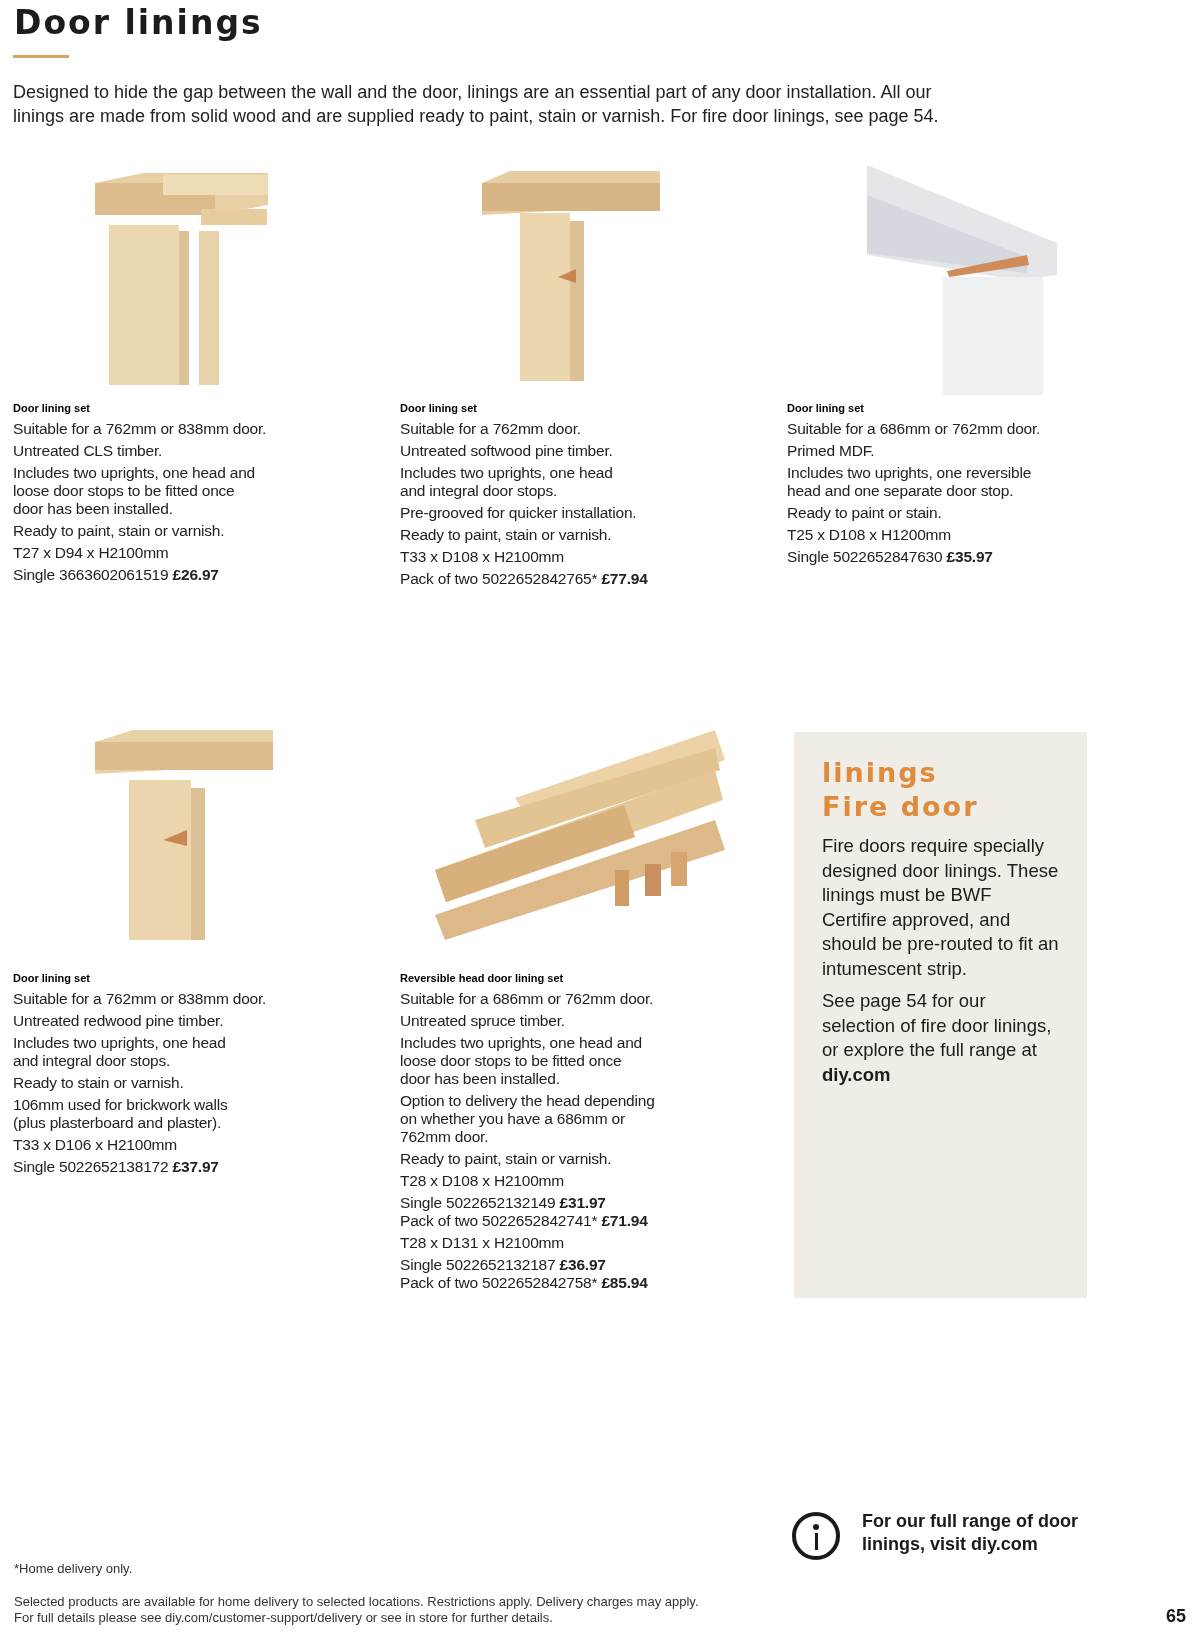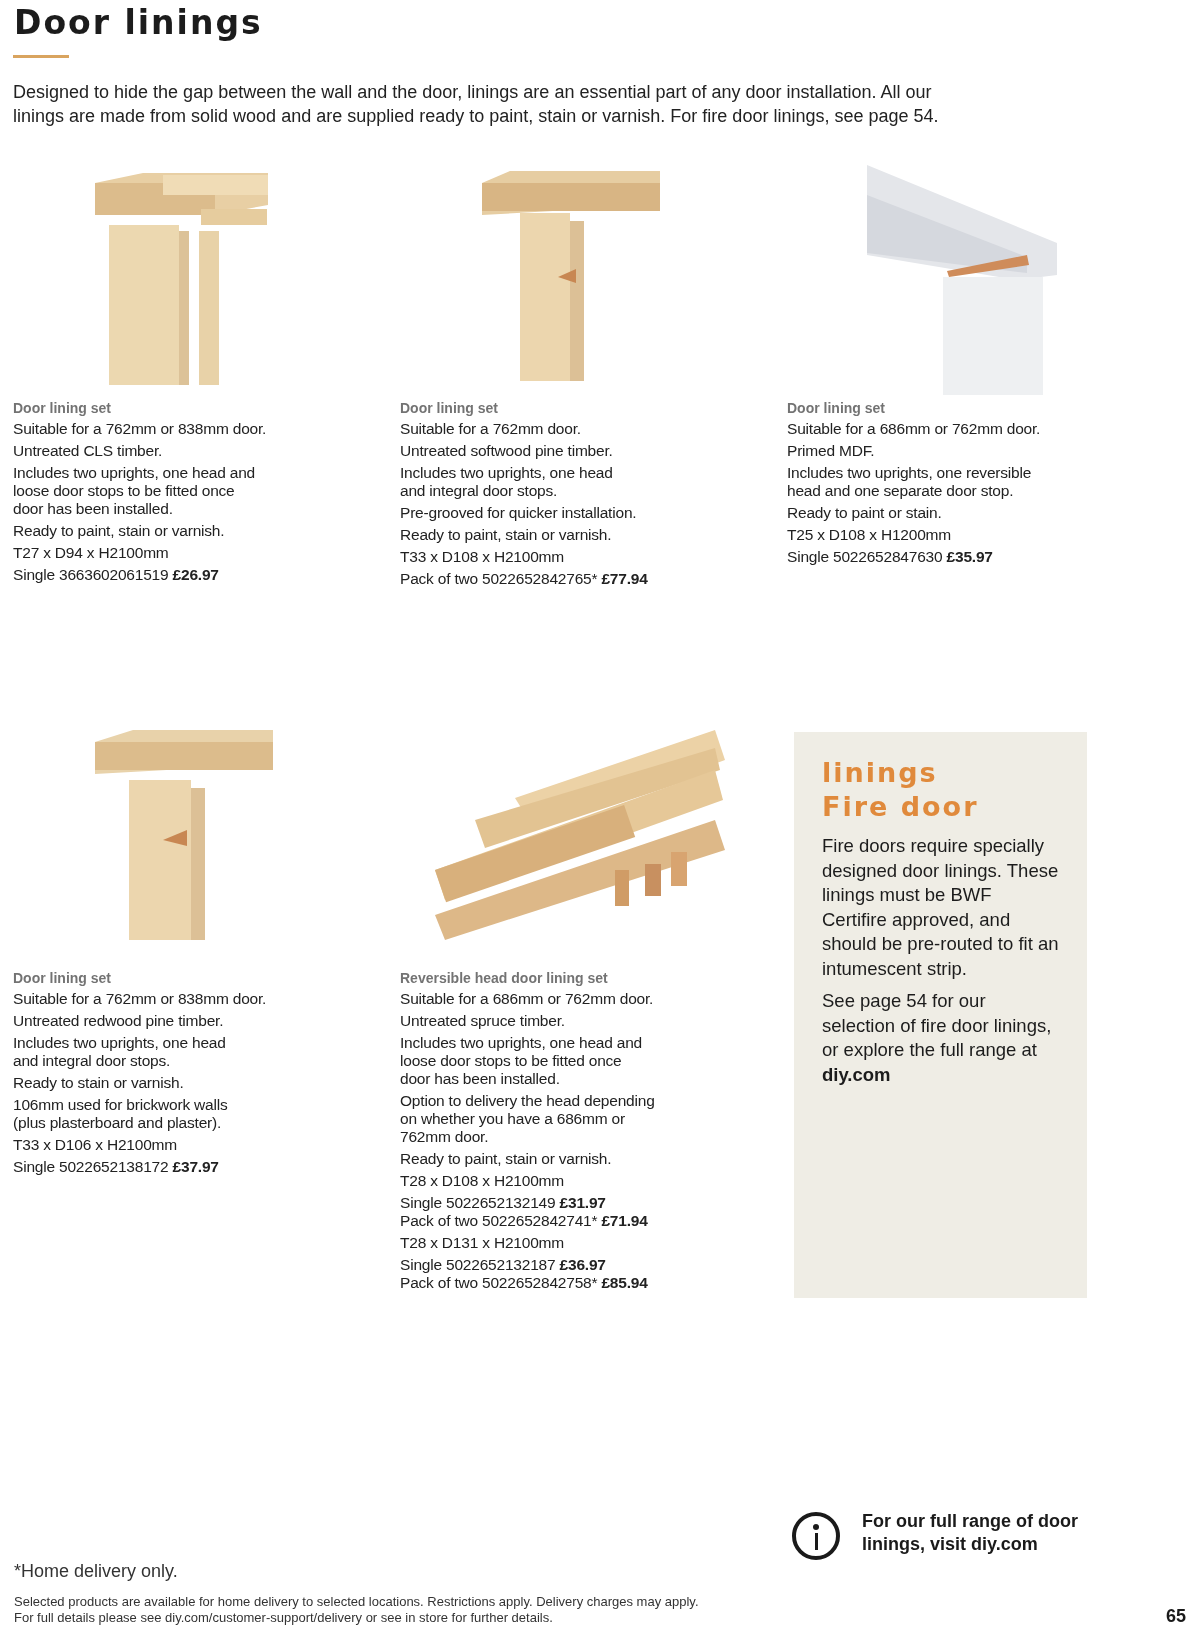--- a/index.html
+++ b/index.html
@@ -6,37 +6,37 @@
     html, body { width: 1200px; height: 1634px; background: #ffffff; overflow: hidden; }
     body { position: relative; font-family: "Liberation Sans", sans-serif; color: #1c1c1c; }
 
     .title { position: absolute; left: 14px; top: 3px; font-size: 33px; font-weight: bold; letter-spacing: 2px; color: #1c1c1c; font-family: "DejaVu Sans", sans-serif; }
     .title-rule { position: absolute; left: 13px; top: 55px; width: 56px; height: 3px; background: #d9a45f; }
     .intro { position: absolute; left: 13px; top: 80px; width: 1080px; font-size: 18px; line-height: 24px; color: #222; }
 
     .product { position: absolute; width: 360px; }
     .product .img { position: relative; width: 100%; }
     .product .text { position: absolute; left: 0; width: 100%; font-size: 15.5px; color: #222; }
-    .product .name { font-weight: bold; font-size: 14px; line-height: 20px; color: #737373; margin-bottom: 2px; }
+    .product .name { font-weight: bold; font-size: 11px; line-height: 20px; color: #000000; margin-bottom: 2px; }
     .product .line { line-height: 18px; margin-bottom: 4px; letter-spacing: -0.2px; }
     .product .price { font-weight: bold; }
     .tight { margin-bottom: 0 !important; }
 
     .callout { position: absolute; left: 794px; top: 732px; width: 293px; height: 566px; background: #efede5; padding: 24px 28px; }
     .callout .c-title { font-family: "DejaVu Sans", sans-serif; font-weight: bold; font-size: 27px; line-height: 34px; letter-spacing: 2px; color: #e08a3c; margin-bottom: 10px; }
     .callout p { font-size: 18.5px; line-height: 24.5px; color: #1c1c1c; margin-bottom: 8px; }
     .callout b { font-weight: bold; }
 
     .info-box { position: absolute; left: 792px; top: 1508px; width: 320px; height: 56px; }
     .info-icon { position: absolute; left: 0; top: 4px; width: 48px; height: 48px; border: 4px solid #1a1a1a; border-radius: 50%; }
     .info-icon .dot { position: absolute; left: 17px; top: 8px; width: 6px; height: 6px; background: #1a1a1a; border-radius: 50%; }
     .info-icon .bar { position: absolute; left: 18.5px; top: 17px; width: 3px; height: 17px; background: #1a1a1a; }
     .info-text { position: absolute; left: 70px; top: 2px; font-size: 18px; line-height: 23px; font-weight: bold; color: #1a1a1a; }
 
-    .footnote { position: absolute; left: 14px; top: 1561px; font-size: 18px; color: #333; }
+    .footnote { position: absolute; left: 14px; top: 1561px; font-size: 13px; color: #333; }
     .disclaimer { position: absolute; left: 14px; top: 1594px; font-size: 13px; line-height: 16px; color: #333; }
     .page-num { position: absolute; right: 14px; top: 1606px; font-size: 18px; font-weight: bold; color: #1a1a1a; }
   </style>
 </head>
 <body>
 
 <div class="title">Door linings</div>
 <div class="title-rule"></div>
 <div class="intro">
   <div>Designed to hide the gap between the wall and the door, linings are an essential part of any door installation. All our</div>

